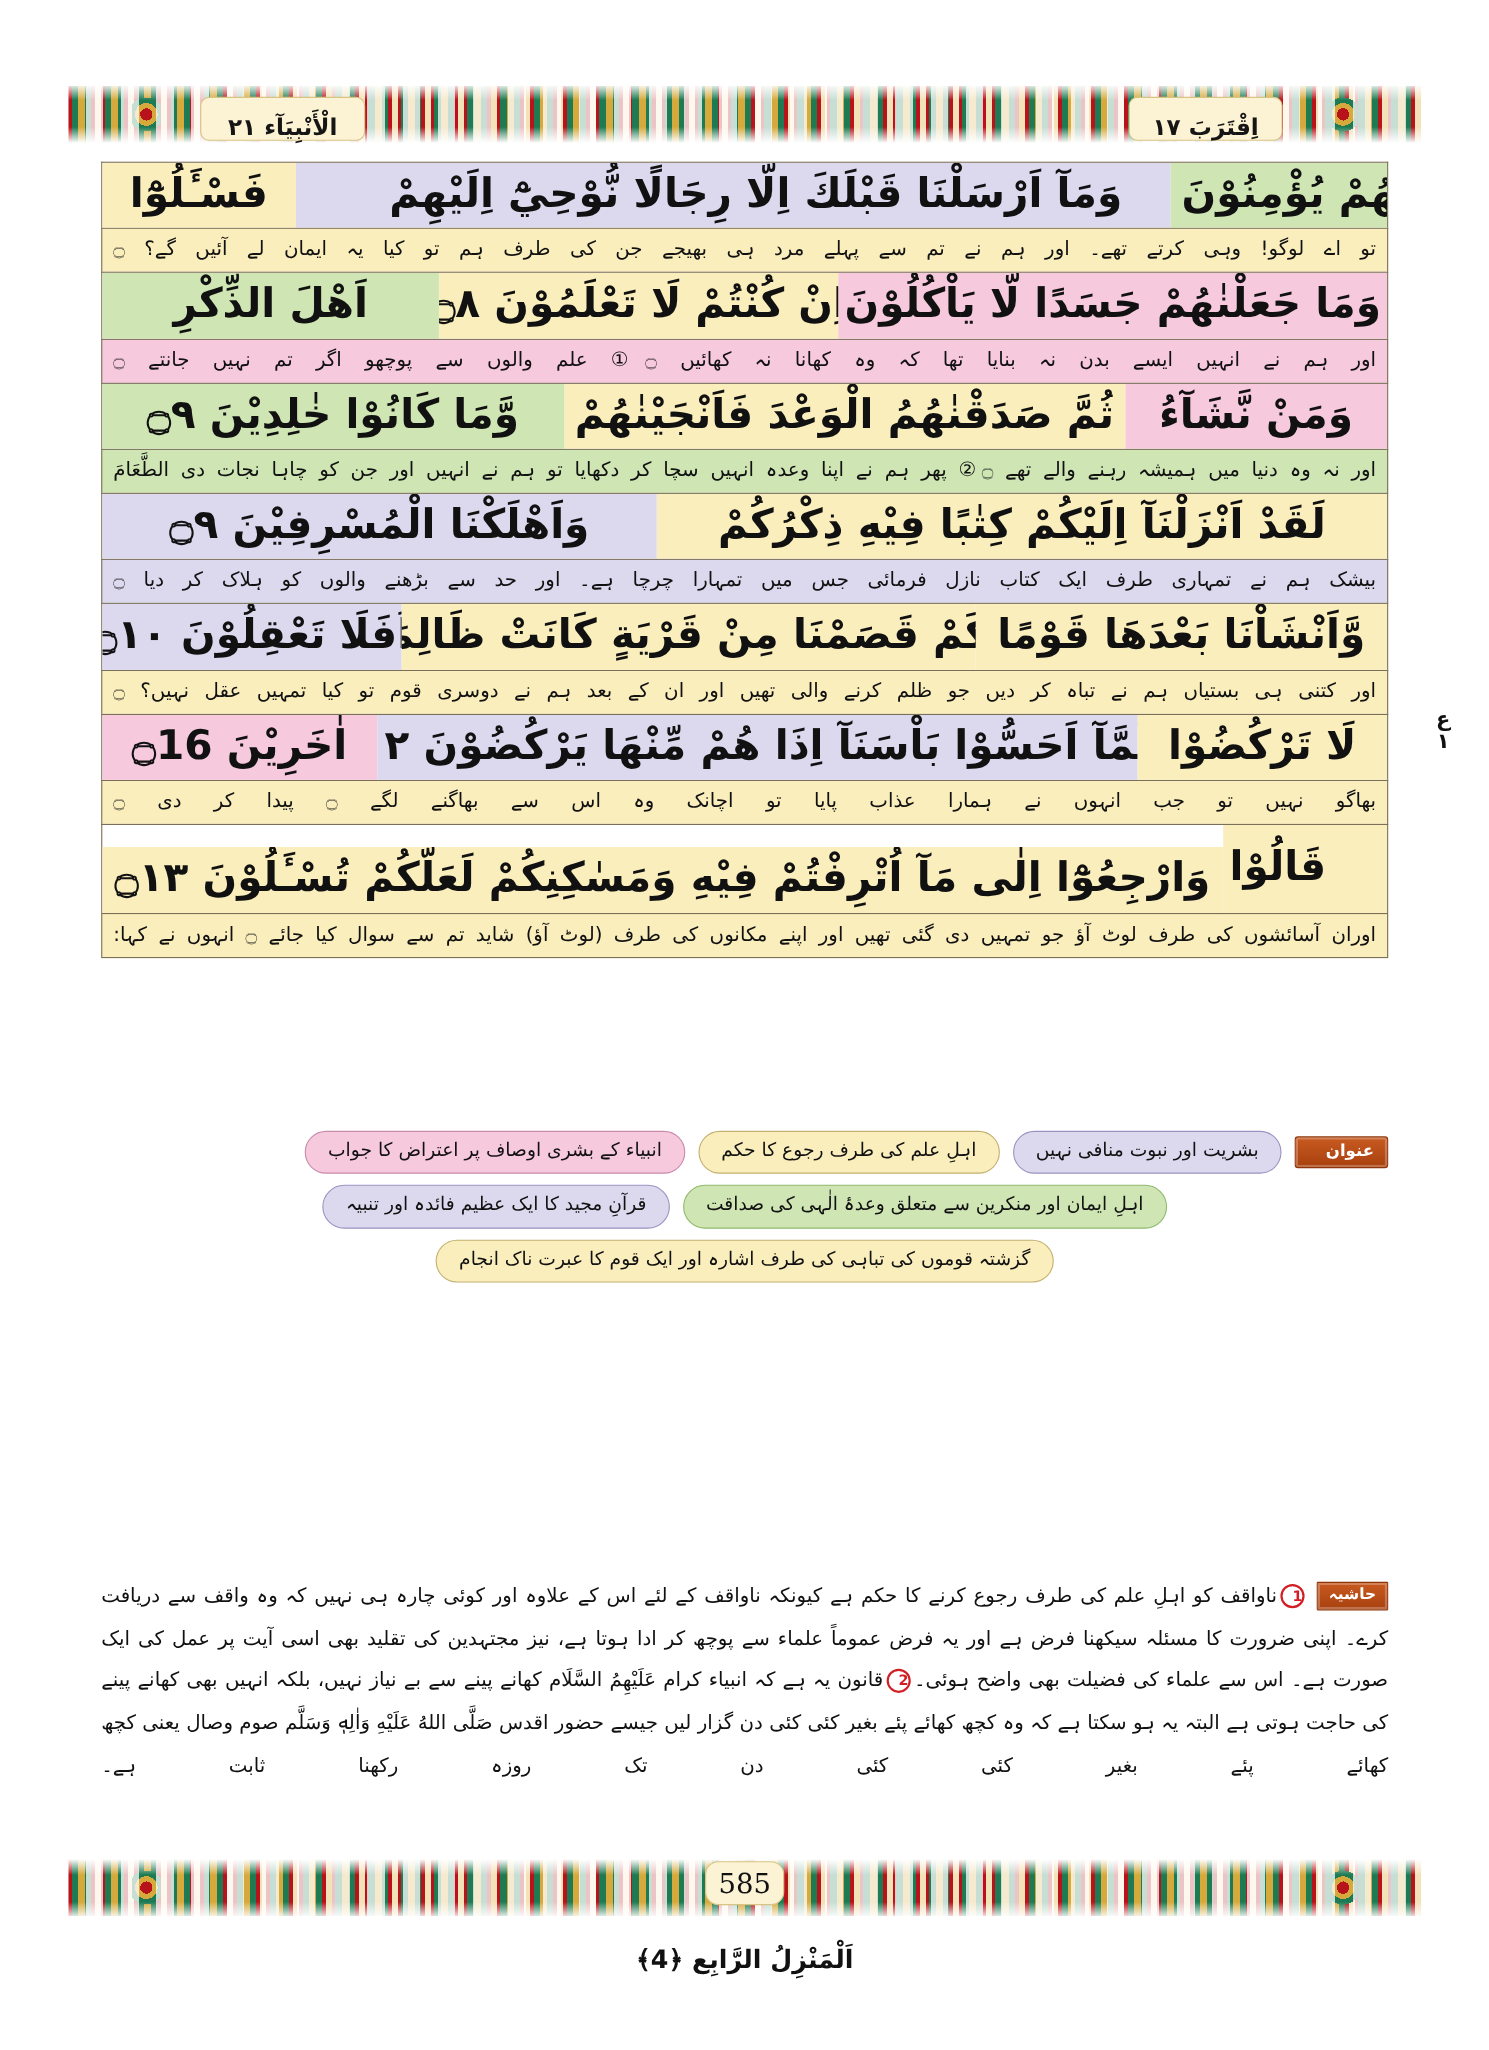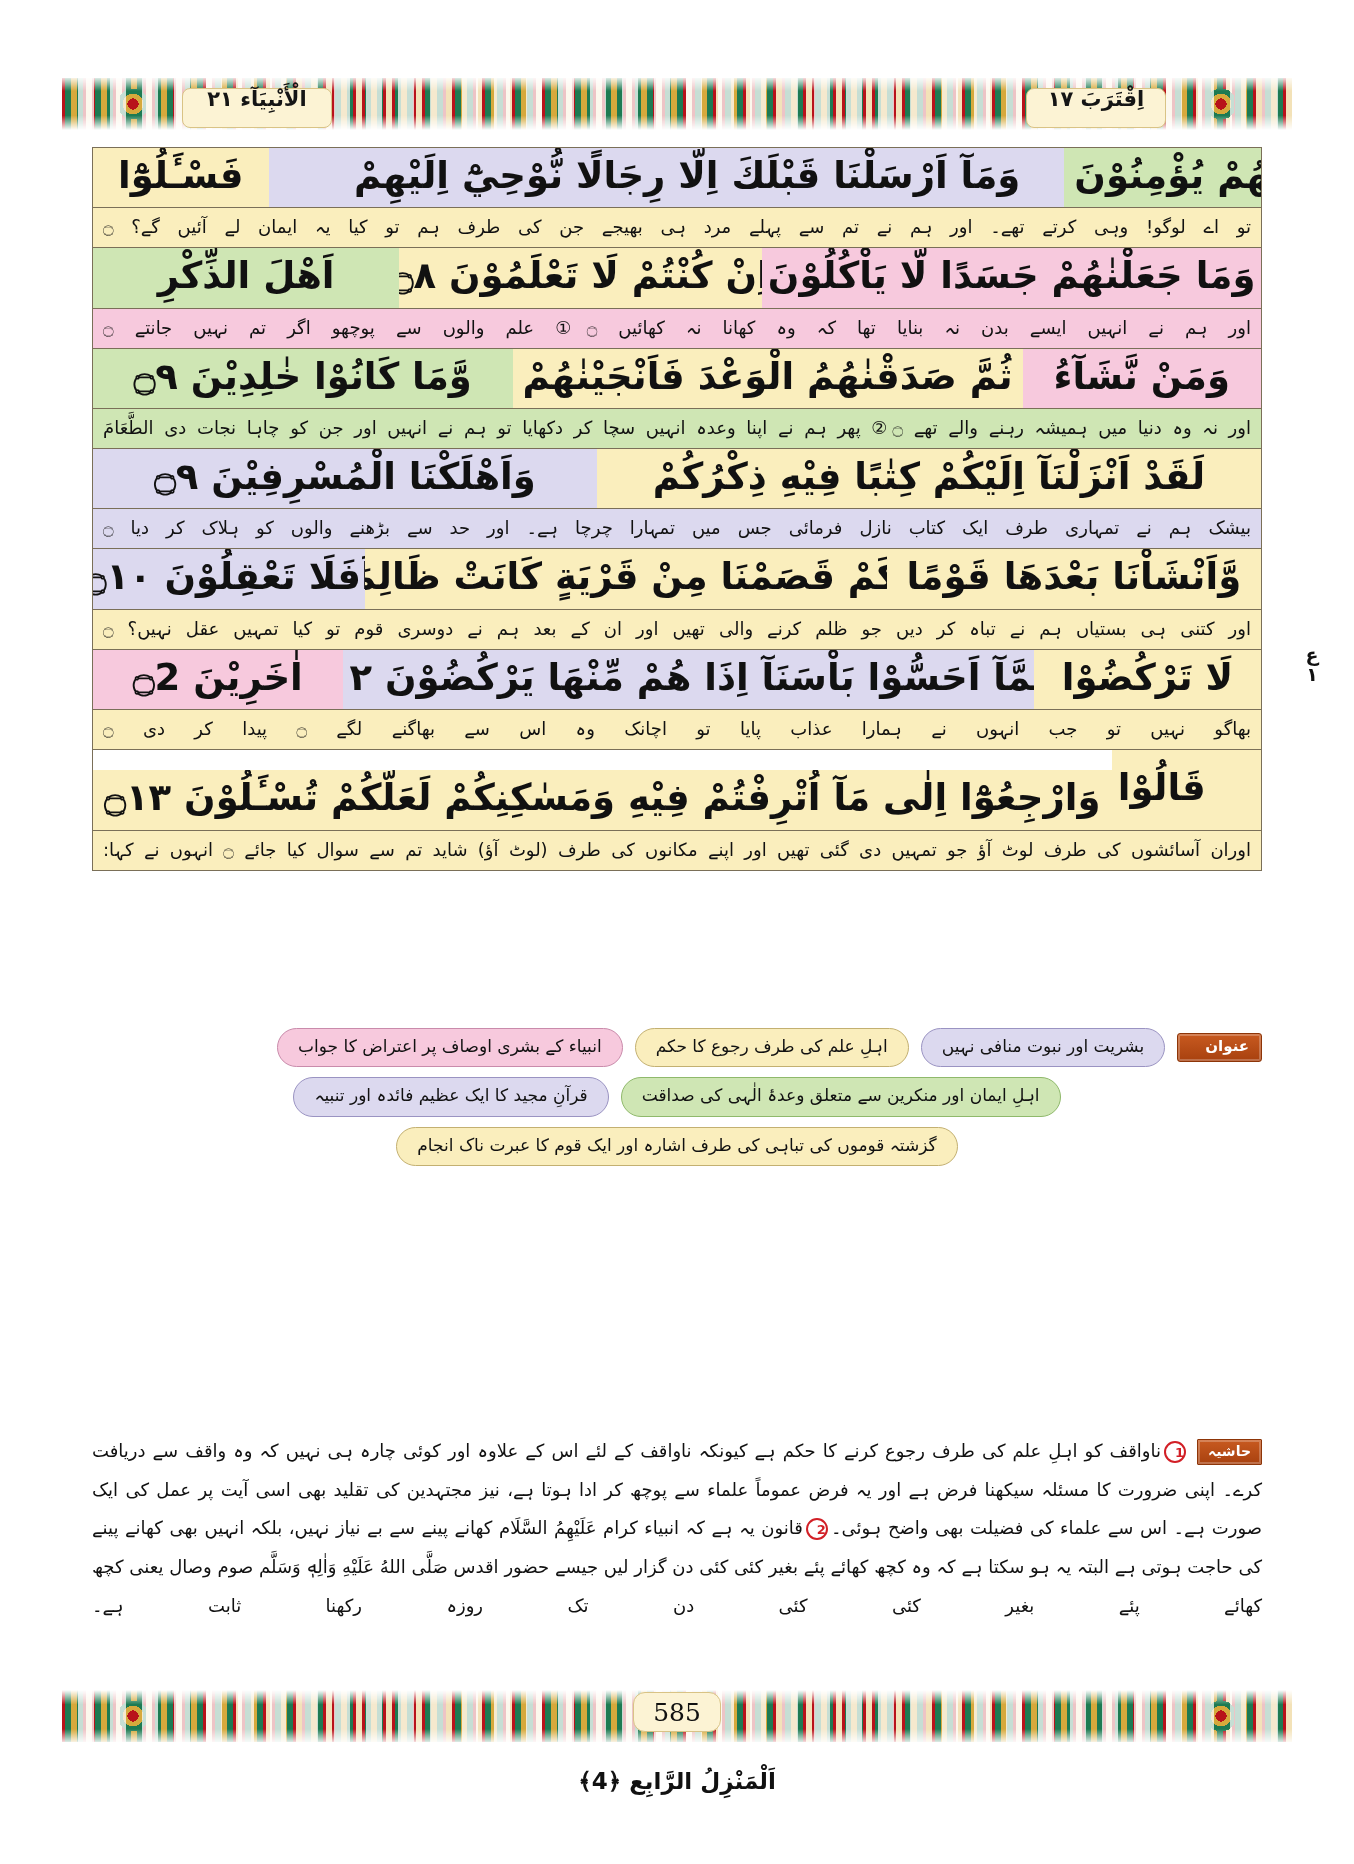--- a/index.html
+++ b/index.html
@@ -51,21 +51,21 @@
   .band-side.right { right: 58px; }
 
   
   .cartouche {
     position: absolute;
     top: 88px;
     height: 40px;
     background: #fcf3d4;
     border: 1px solid #d9c385;
     border-radius: 8px;
-    display: flex; align-items: flex-start; justify-content: center;
+    display: flex; align-items: flex-end; justify-content: center;
     padding: 0 12px;
     z-index: 4;
   }
   .cartouche span {
     font-family: "DejaVu Sans", "Liberation Sans", sans-serif;
     font-size: 21px;
     font-weight: 700;
     color: #151515;
     direction: rtl;
     white-space: nowrap;
@@ -236,21 +236,21 @@
     direction: rtl;
     text-align: justify;
     text-align-last: justify;
   }
 
   
   .page-num {
     position: absolute;
     left: 50%; transform: translateX(-50%);
     top: 1692px;
-    width: 88px; height: 40px;
+    width: 72px; height: 40px;
     background: #fcf3d4;
     border: 1px solid #d9c385;
     border-radius: 12px;
     display: flex; align-items: center; justify-content: center;
     font-family: "DejaVu Serif", "Liberation Serif", serif;
     font-size: 25px;
     color: #111;
     z-index: 4;
   }
   .manzil {
@@ -350,21 +350,21 @@
         <span class="urdu">اور کتنی ہی بستیاں ہم نے تباہ کر دیں جو ظلم کرنے والی تھیں اور ان کے بعد ہم نے دوسری قوم   تو کیا تمہیں عقل نہیں؟ ۝</span>
       </div>
       <div class="ayah-row">
         <div class="seg c-yellow" style="flex: 19 0 0px;">
           <span class="arabic">لَا تَرْكُضُوْا</span>
         </div>
         <div class="seg c-lav" style="flex: 60 0 0px;">
           <span class="arabic">فَلَمَّآ اَحَسُّوْا بَاْسَنَآ اِذَا هُمْ مِّنْهَا يَرْكُضُوْنَ ۝۱۲</span>
         </div>
         <div class="seg c-pink" style="flex: 21 0 0px;">
-          <span class="arabic">اٰخَرِيْنَ ۝2</span>
+          <span class="arabic">اٰخَرِيْنَ ۝16</span>
         </div>
       </div>
       <div class="trans-row c-yellow">
         <span class="urdu">بھاگو نہیں   تو جب انہوں نے ہمارا عذاب پایا تو اچانک وہ اس سے بھاگنے لگے ۝   پیدا کر دی ۝</span>
       </div>
       <div class="ayah-row">
         <div class="seg c-yellow" style="flex: 12 0 0px; justify-content: flex-end;">
           <span class="arabic">قَالُوْا</span>
         </div>
         <div class="seg c-yellow" style="flex: 88 0 0px; margin-top: 20px;">

